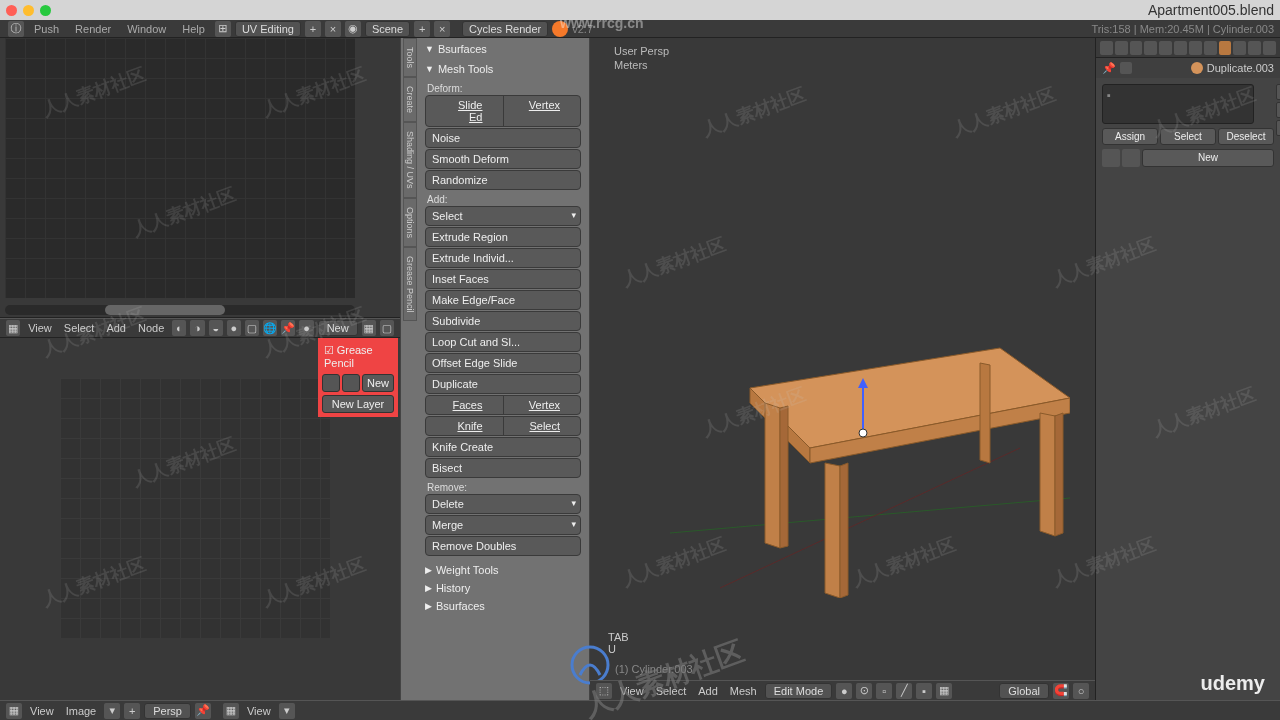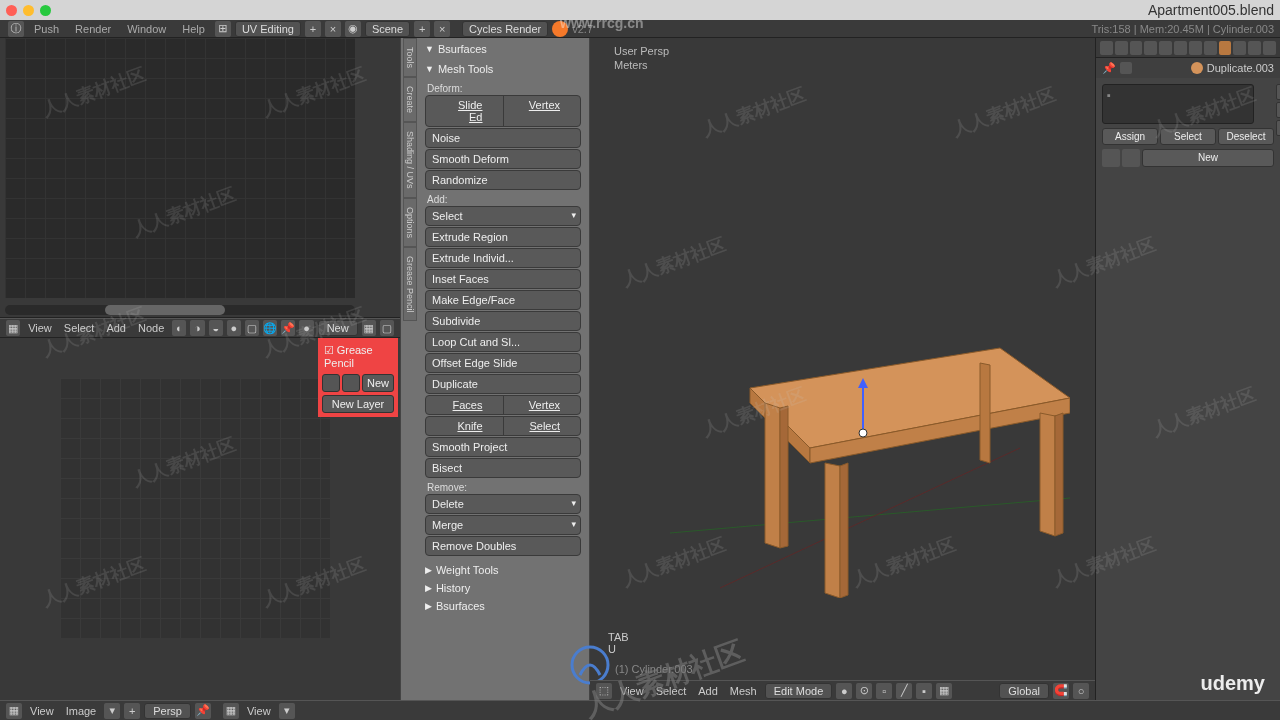--- a/index.html
+++ b/index.html
@@ -204,21 +204,21 @@
         <button class="tool-btn">Offset Edge Slide</button>
         <button class="tool-btn">Duplicate</button>
         <div class="tool-btn split">
           <span>Faces</span>
           <span>Vertex</span>
         </div>
         <div class="tool-btn split">
           <span>Knife</span>
           <span>Select</span>
         </div>
-        <button class="tool-btn">Smooth Project</button>
+        <button class="tool-btn">Knife Create</button>
         <button class="tool-btn">Bisect</button>
         <div class="sub-label">Remove:</div>
         <button class="tool-btn"><span>Delete</span><span class="arrow">▾</span></button>
         <button class="tool-btn"><span>Merge</span><span class="arrow">▾</span></button>
         <button class="tool-btn">Remove Doubles</button>
       </div>
     </div>
 
     <div class="panel-header">
         <span class="disclosure">▶</span>

